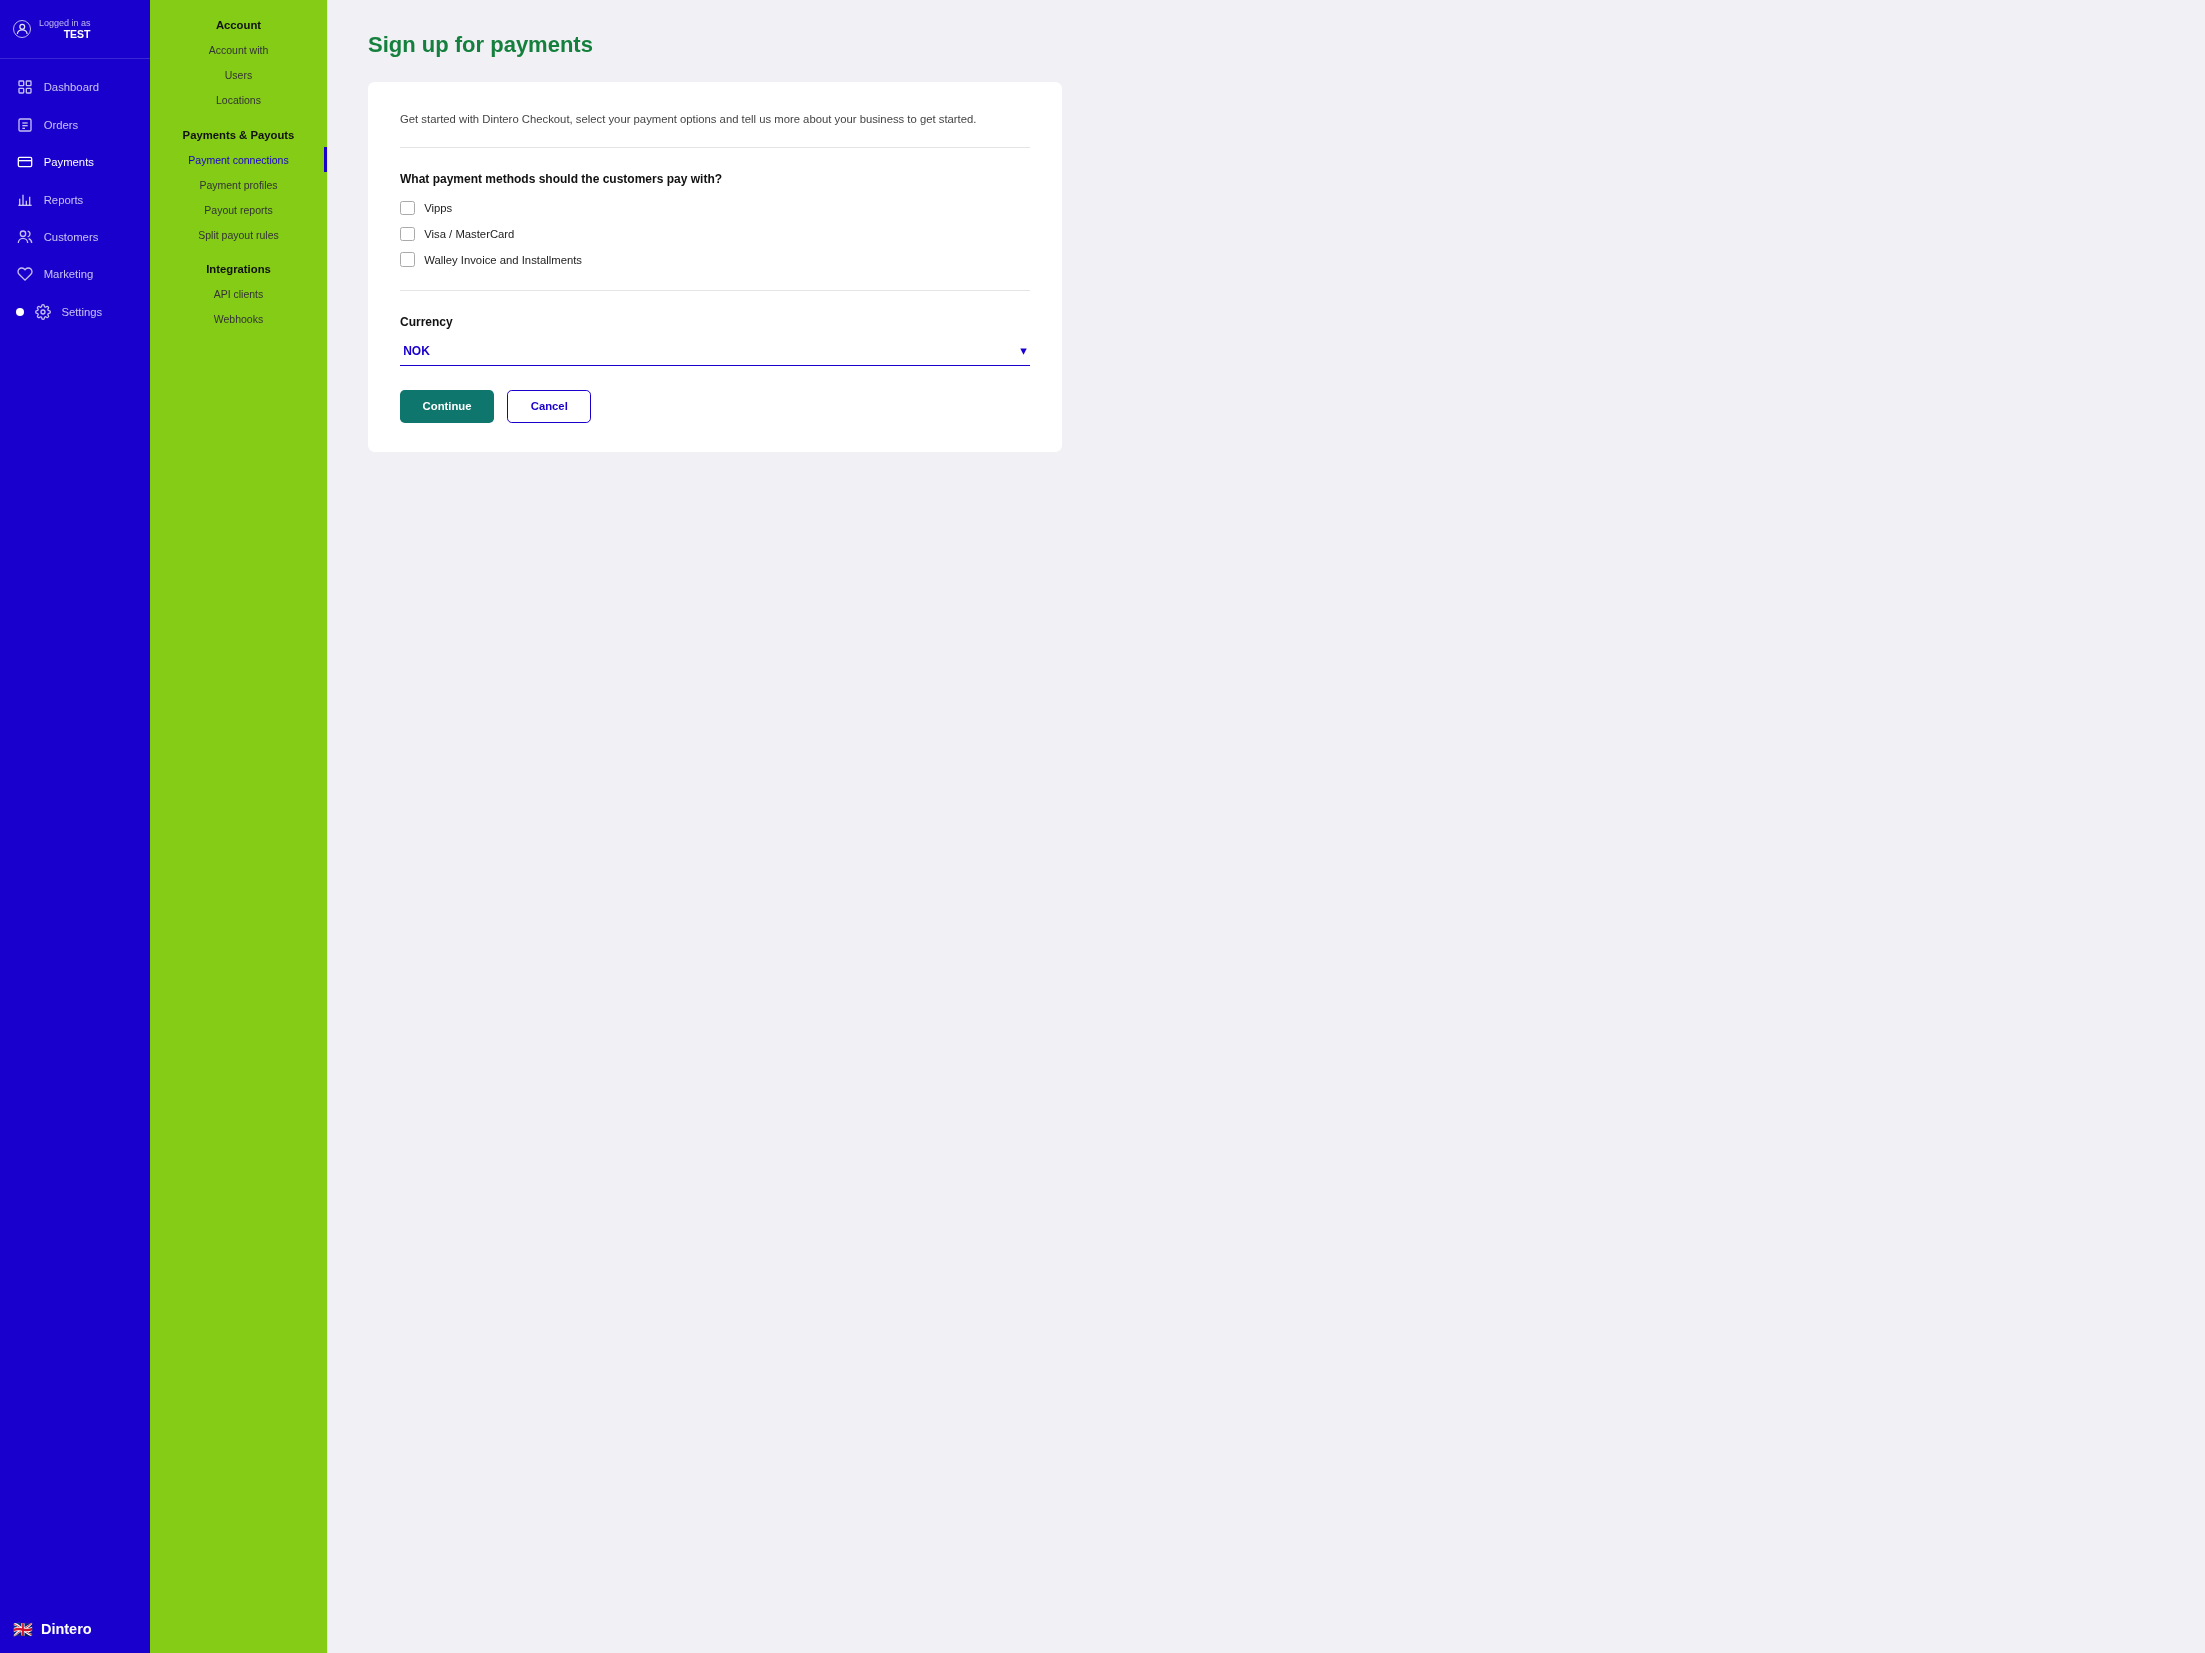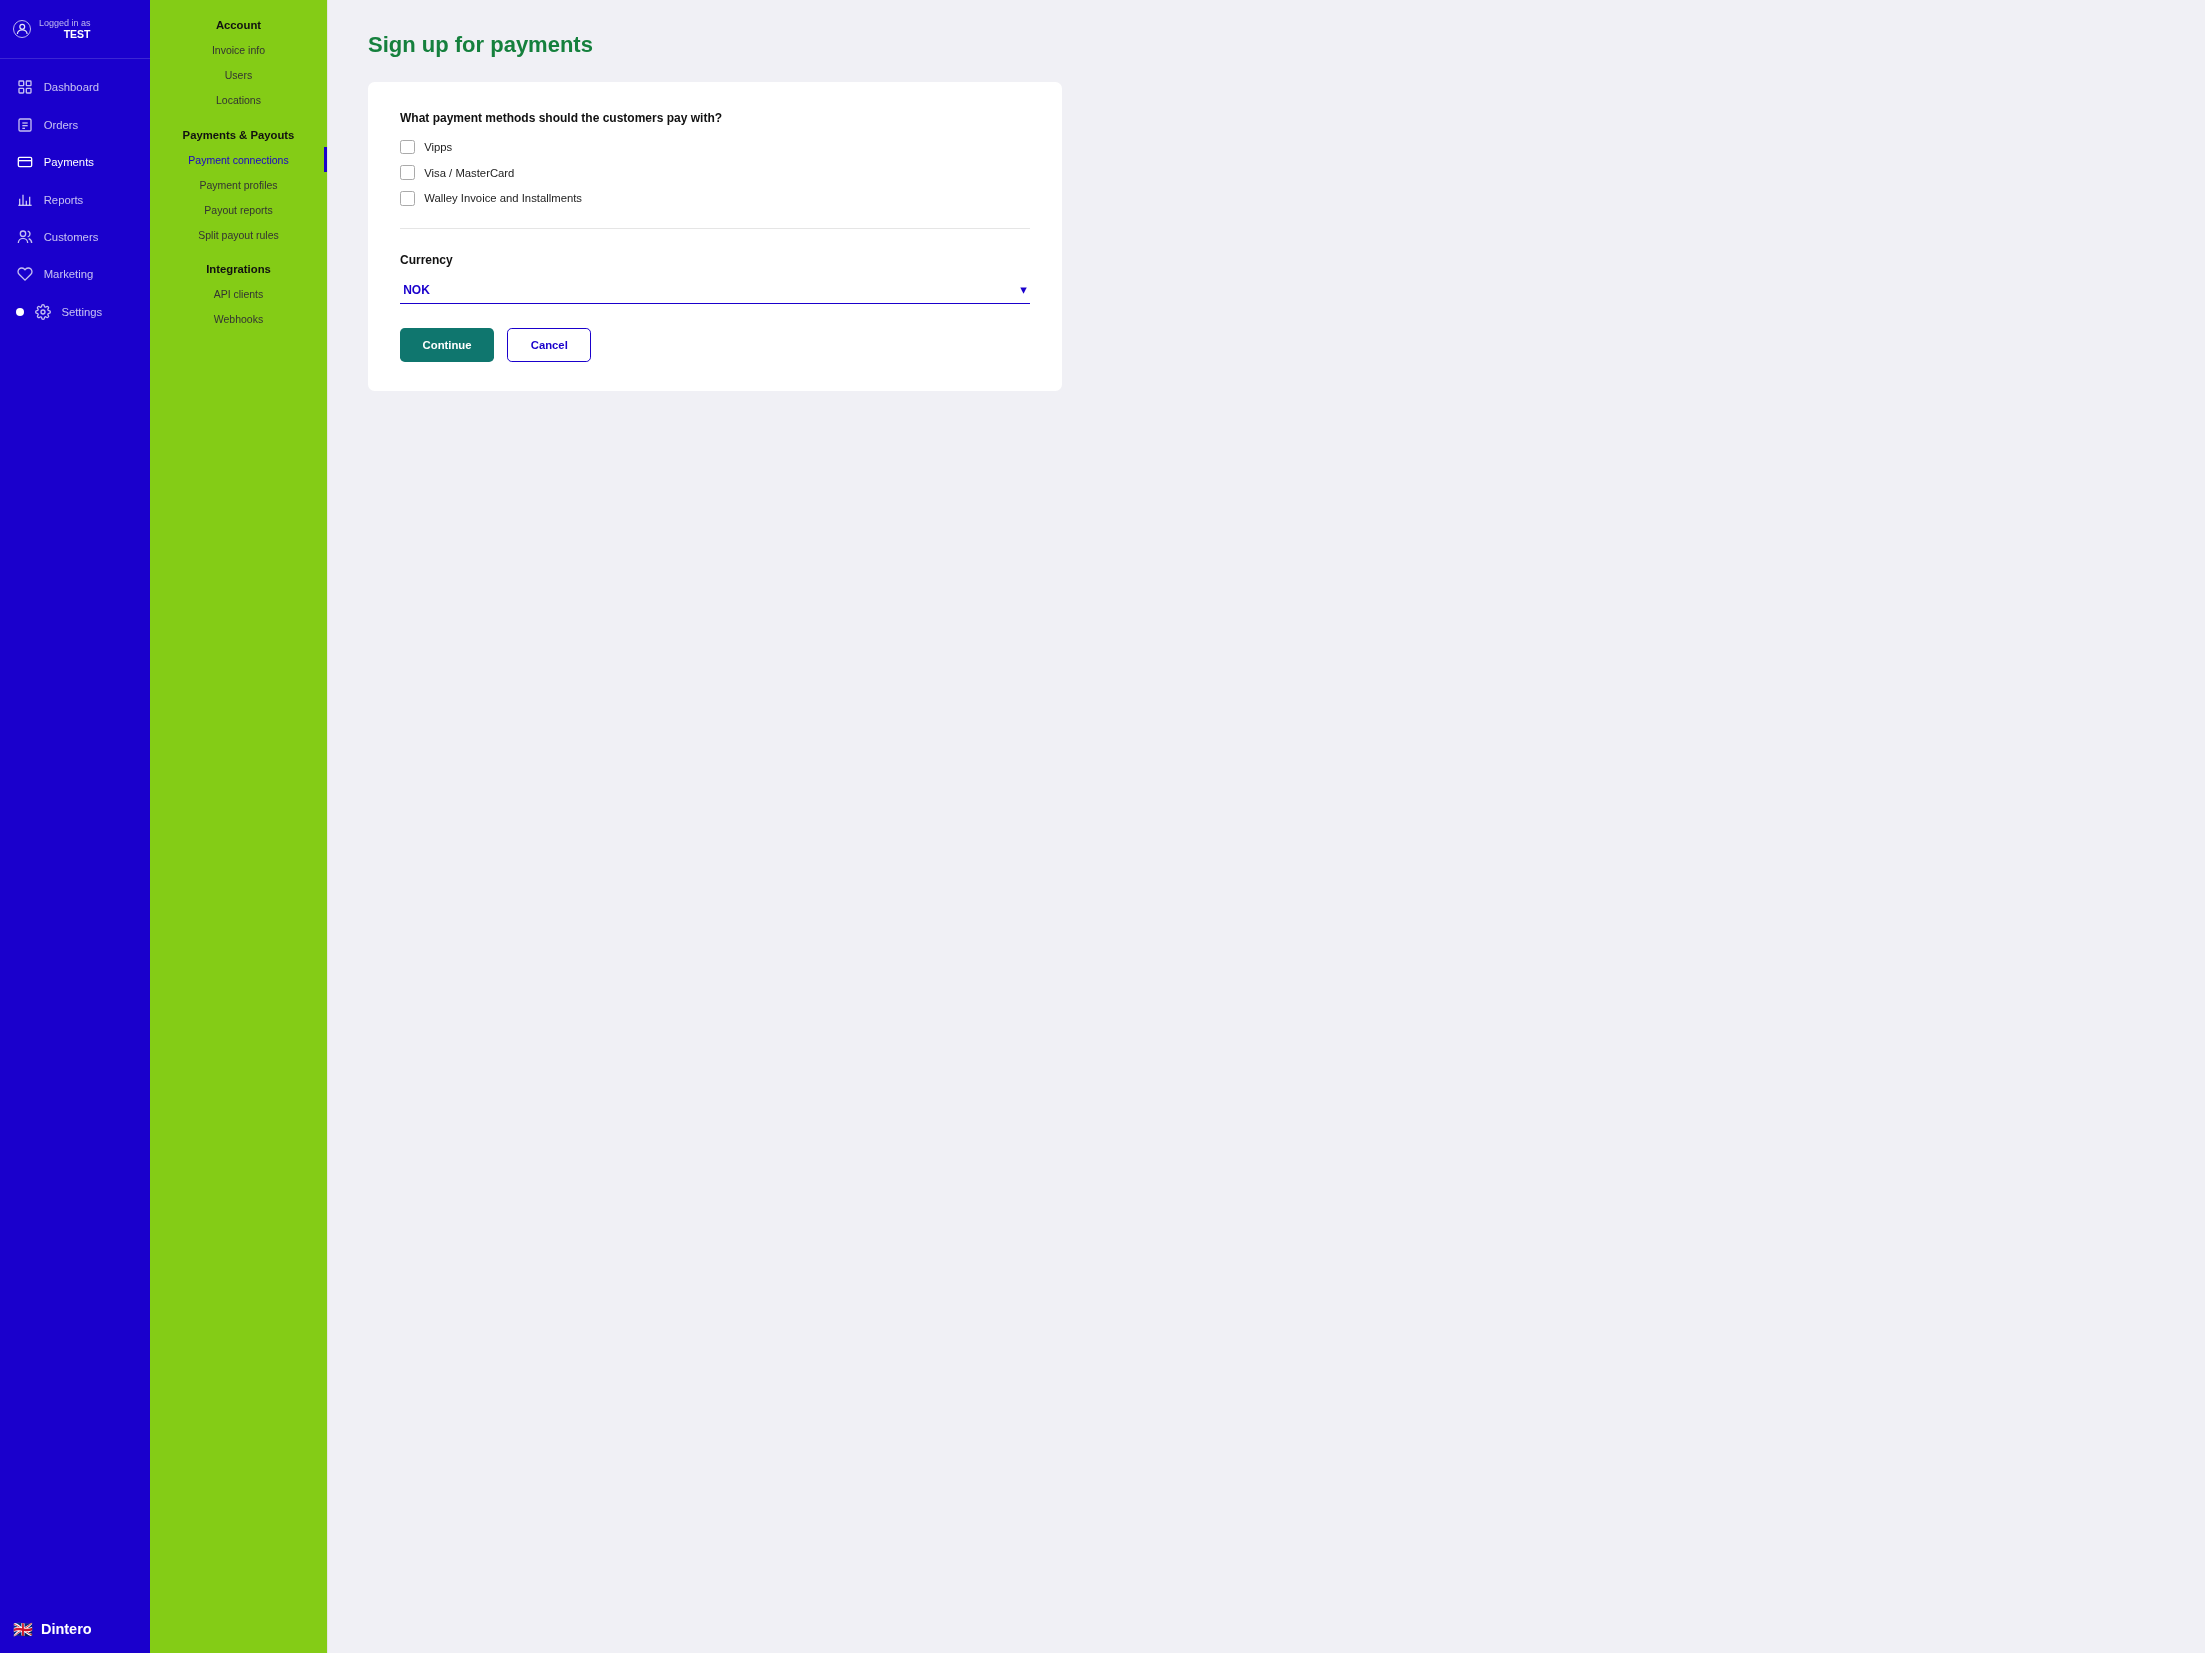--- a/index.html
+++ b/index.html
@@ -285,21 +285,21 @@
 
   <div class="sidebar-footer">
     <span class="flag">🇬🇧</span>
     <span>Dintero</span>
   </div>
 </nav>
 
 <aside class="submenu-panel">
   <div class="submenu-section">
     <div class="submenu-heading">Account</div>
-    <div class="submenu-item">Invoice info</div>
+    <div class="submenu-item">Account with</div>
     <div class="submenu-item">Users</div>
     <div class="submenu-item">Locations</div>
   </div>
 
   <div class="submenu-section">
     <div class="submenu-heading">Payments &amp; Payouts</div>
     <div class="submenu-item active">Payment connections</div>
     <div class="submenu-item">Payment profiles</div>
     <div class="submenu-item">Payout reports</div>
     <div class="submenu-item">Split payout rules</div>
@@ -309,20 +309,21 @@
     <div class="submenu-heading">Integrations</div>
     <div class="submenu-item">API clients</div>
     <div class="submenu-item">Webhooks</div>
   </div>
 </aside>
 
 <main class="main-content">
   <h1 class="page-title">Sign up for payments</h1>
 
   <div class="card">
+    <p class="card-description">Get started with Dintero Checkout, select your payment options and tell us more about your business to get started.</p>
 
     <div>
       <p class="section-question">What payment methods should the customers pay with?</p>
 
       <div class="checkbox-group">
         <label class="checkbox-item">
           <div class="checkbox-box"></div>
           <span class="checkbox-label">Vipps</span>
         </label>
         <label class="checkbox-item">

